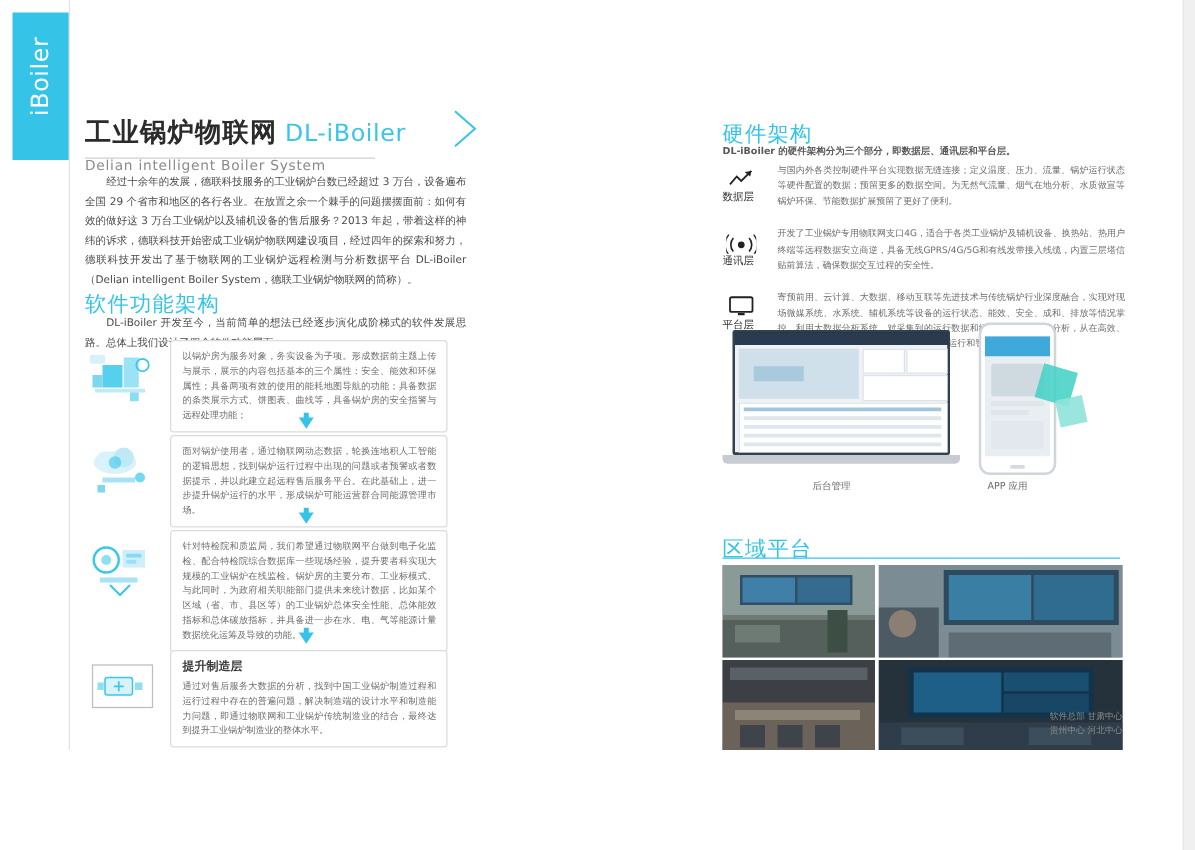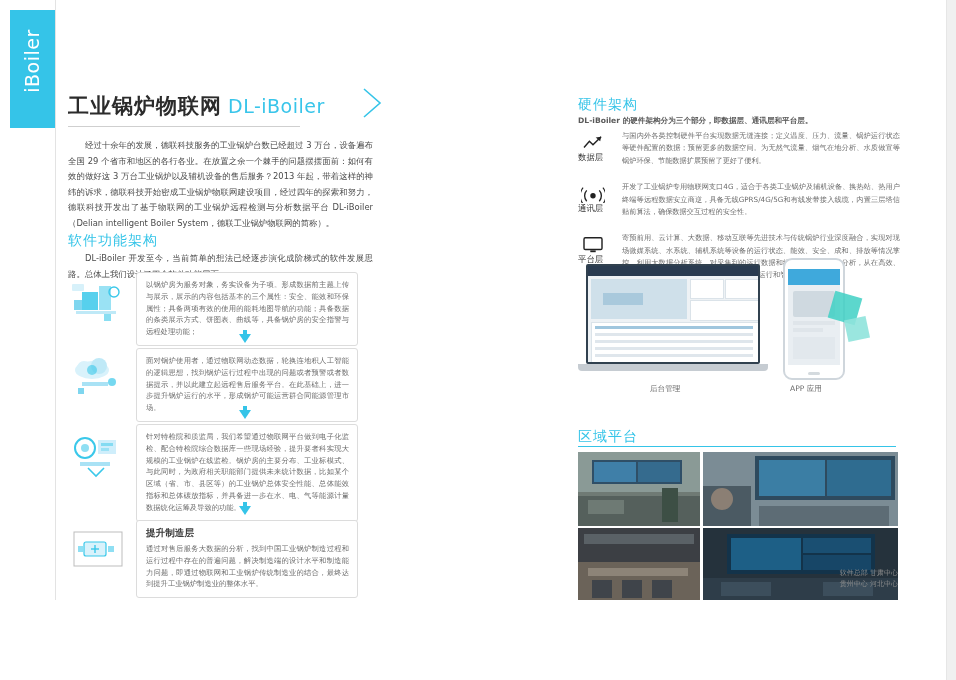--- a/index.html
+++ b/index.html
@@ -48,21 +48,21 @@
     position:absolute;left:0;top:34px;width:232px;height:1px;background:#cfcfcf;
   }
   
   .intro{
     position:absolute;left:68px;top:138px;width:305px;
     font-size:8.4px;line-height:1.85;color:#4a4a4a;text-align:justify;
   }
   .intro p{margin:0;text-indent:17px;}
   
   .sec-h{
-    font-size:14px;color:#35c4e8;letter-spacing:1px;
+    font-size:17px;color:#35c4e8;letter-spacing:1px;
   }
   #sw-arch-h{position:absolute;left:68px;top:232px;}
   .sw-desc{
     position:absolute;left:68px;top:251px;width:305px;
     font-size:8.4px;line-height:1.85;color:#4a4a4a;text-align:justify;
   }
   .sw-desc p{margin:0;text-indent:17px;}
   
   .layers{position:absolute;left:68px;top:272px;width:300px;}
   .layer-row{position:relative;height:62px;margin-bottom:14px;}
@@ -149,20 +149,21 @@
     <div class="vtext">iBoiler</div>
   </div>
   <div class="vrule"></div>
 
   <div class="title-wrap">
     <span class="title-cn">工业锅炉物联网</span><span class="title-en-big">DL-iBoiler</span>
     <div class="title-underline"></div>
     <svg class="chev" viewBox="0 0 26 34">
       <polyline points="4,3 20,17 4,31" fill="none" stroke="#35c4e8" stroke-width="1.6"></polyline>
     </svg>
+    <div class="subtitle">Delian intelligent Boiler System</div>
   </div>
 
   <div class="intro">
     <p>经过十余年的发展，德联科技服务的工业锅炉台数已经超过 3 万台，设备遍布全国 29 个省市和地区的各行各业。在放置之余一个棘手的问题摆摆面前：如何有效的做好这 3 万台工业锅炉以及辅机设备的售后服务？2013 年起，带着这样的神纬的诉求，德联科技开始密成工业锅炉物联网建设项目，经过四年的探索和努力，德联科技开发出了基于物联网的工业锅炉远程检测与分析数据平台 DL-iBoiler（Delian intelligent Boiler System，德联工业锅炉物联网的简称）。</p>
   </div>
 
   <div class="sec-h" id="sw-arch-h">软件功能架构</div>
   <div class="sw-desc">
     <p>DL-iBoiler 开发至今，当前简单的想法已经逐步演化成阶梯式的软件发展思路。总体上我们设计了四个软件功能层面：</p>
   </div>

